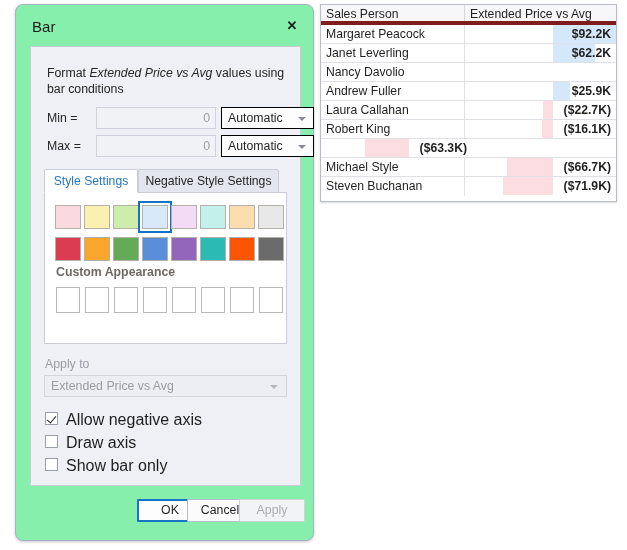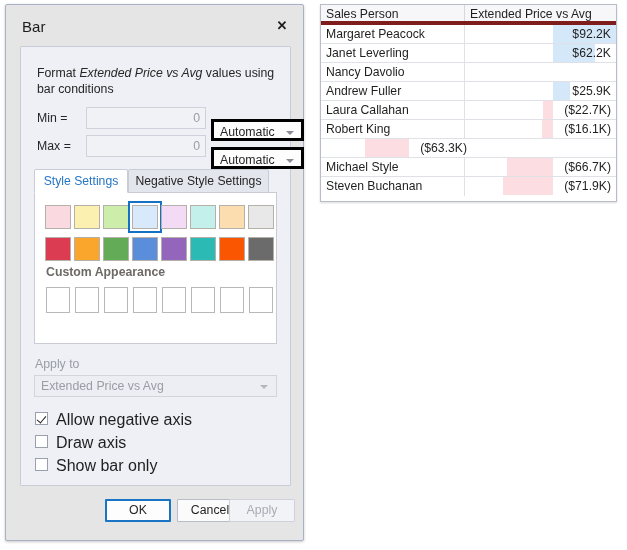--- a/index.html
+++ b/index.html
@@ -7,25 +7,25 @@
     margin: 0; padding: 0;
     width: 627px; height: 550px;
     background: #ffffff;
     font-family: "Liberation Sans", sans-serif;
     -webkit-font-smoothing: antialiased;
   }
   #root { position: relative; width: 627px; height: 550px; overflow: hidden; }
 
   
   #dialog {
-    position: absolute; left: 5px; top: 4px;
+    position: absolute; left: 15px; top: 4px;
     width: 299px; height: 537px;
-    background: #e5e5e5;
+    background: #86efac;
     border: 1px solid #a9b2c4;
-    border-radius: 2px;
+    border-radius: 8px;
     box-shadow: 0 1px 3px rgba(0,0,0,0.22);
   }
   .dlg-title {
     position: absolute; left: 16px; top: 13px;
     font-size: 15px; color: #1b1b1b; letter-spacing: .1px;
   }
   .dlg-close {
     position: absolute; right: 13px; top: 13px;
     width: 16px; height: 16px; line-height: 16px; text-align: center;
     font-size: 13px; font-weight: bold; color: #1b1b1b; cursor: pointer;
@@ -58,24 +58,23 @@
     text-align: right;
     padding: 0 5px 0 0;
     line-height: 20px;
     height: 22px;
     font-family: "Liberation Sans", sans-serif;
   }
   .combo {
     position: absolute;
     height: 22px;
     background: #fdfdfe;
-    border: 3px solid #000000;
+    border: 1px solid #000000;
     font-size: 12.3px;
     color: #262626;
-    margin-top: 12px;
   }
   .combo > .cval { position: absolute; left: 6px; top: 3px; }
   .combo > .arrow {
     position: absolute; right: 7px; top: 9px;
     width: 0; height: 0;
     border-left: 4px solid transparent;
     border-right: 4px solid transparent;
     border-top: 4px solid #8a8d96;
   }
 
@@ -155,21 +154,21 @@
   .cblabel { position: absolute; left: 21px; top: 0; font-size: 16px; color: #1f1f1f; white-space: nowrap; }
 
   
   .btn {
     position: absolute; top: 494px; height: 23px; width: 66px;
     background: #fbfbfc; border: 1px solid #b8bcc6;
     font-size: 12.3px; color: #1f1f1f; line-height: 21px; text-align: center;
     cursor: pointer; border-radius: 1px;
     font-family: "Liberation Sans", sans-serif;
   }
-  .btn.primary { border: 2px solid #1a74c6; line-height: 19px; background: #fdfdfe; }
+  .btn.primary { border: 2px solid #1a74c6; line-height: 19px; background: #fdfdfe; margin-left: 22px; }
   .btn.disabled { color: #a9acb4; background: #f2f3f6; border-color: #cfd2da; cursor: default; }
 
   
   #grid {
     position: absolute; left: 320px; top: 4px;
     width: 297px; height: 198px;
     background: #ffffff;
     border: 1px solid #b9bdc7;
     box-shadow: 0 1px 2px rgba(0,0,0,0.15);
     overflow: hidden;
@@ -192,21 +191,21 @@
     overflow: hidden; white-space: nowrap;
   }
   .gc-bar {
     position: relative; width: 151px; height: 18px; overflow: hidden;
   }
   .barfill { position: absolute; top: 0; height: 18px; }
   .barpos { background: #d5e8f9; }
   .barneg { background: #fbdde2; }
   .gc-val {
     position: absolute; right: 5px; top: 0; line-height: 18px;
-    font-size: 12.2px; color: #1f1f1f; white-space: nowrap;
+    font-size: 12.2px; color: #1f1f1f; white-space: nowrap; font-weight: bold;
   }
 </style>
 </head>
 <body>
 
 <div id="root">
 
   <div id="dialog">
 
     <div class="dlg-title">Bar</div>

